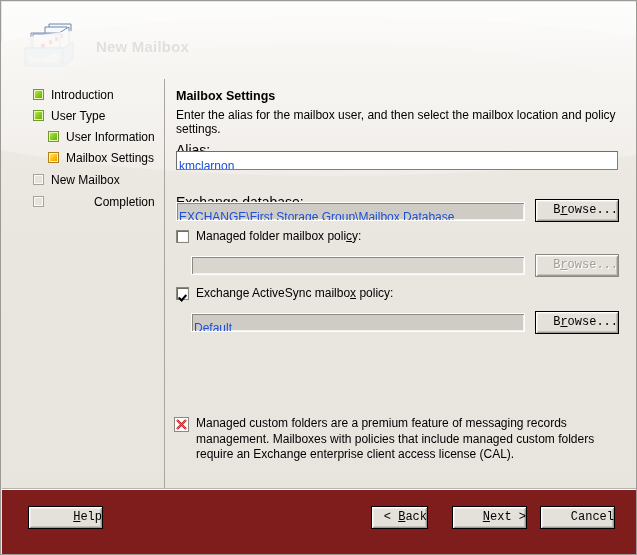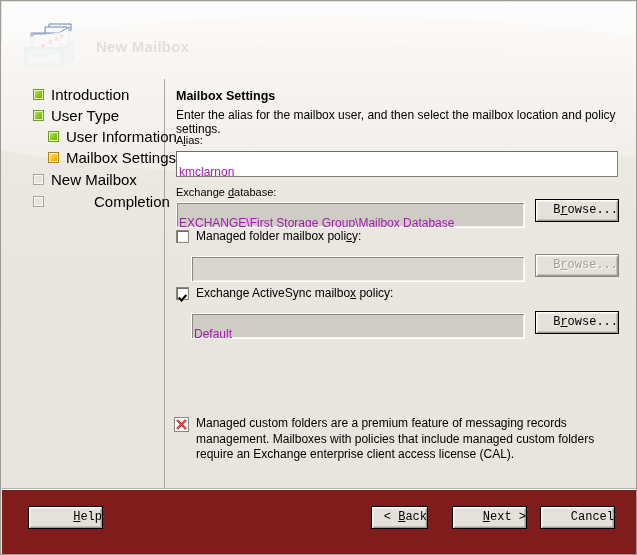--- a/index.html
+++ b/index.html
@@ -104,57 +104,58 @@
   .bullet.current {
     border: 1px solid #b2801a;
     background: linear-gradient(135deg,#ffe79a 0%, #ffc61e 45%, #e09700 100%);
     box-shadow: inset 0 0 0 1px #fff0c0;
   }
   .bullet.todo {
     border: 1px solid #a7a49d;
     background: #e7e3dd;
     box-shadow: inset 0 0 0 1px #fbfaf8;
   }
-  .nav-label { font-size: 15px; color: #000; }
+  .nav-label { font-size: 12px; color: #000; }
   
   #main {
     position: absolute;
     left: 163px; top: 0;
     width: 472px; height: 413px;
   }
   #pane-title {
     position: absolute;
     left: 11px; top: 13px;
     font-size: 12.5px;
     font-weight: bold;
   }
   #pane-desc {
     position: absolute;
     left: 11px; top: 32px;
     width: 450px;
     font-size: 12px;
   }
   .field-label {
     position: absolute;
-    font-size: 11px;
+    font-size: 14px;
+    margin-top: 8px;
   }
   .u { text-decoration: underline; }
   .textbox {
     position: absolute;
     box-sizing: border-box;
     height: 19px;
     border: 1px solid #7f7f7f;
     border-top-color: #6d6d6d;
     border-left-color: #6d6d6d;
     background: #ffffff;
     font-family: "Liberation Sans", sans-serif;
     font-size: 12px;
     line-height: 17px;
-    padding: 12px 2px;
-    color: #a21caf;
+    padding: 6px 2px;
+    color: #1d4ed8;
     overflow: hidden;
     white-space: nowrap;
   }
   .textbox.ro {
     background: #cfcbc5;
     border: 1px solid #ffffff;
     border-top: 1px solid #ffffff;
     box-shadow: inset 1px 1px 0 #8b8880, inset -1px -1px 0 #f3f1ee;
   }
   .textbox.ro.empty { background: #d9d5cf; }

